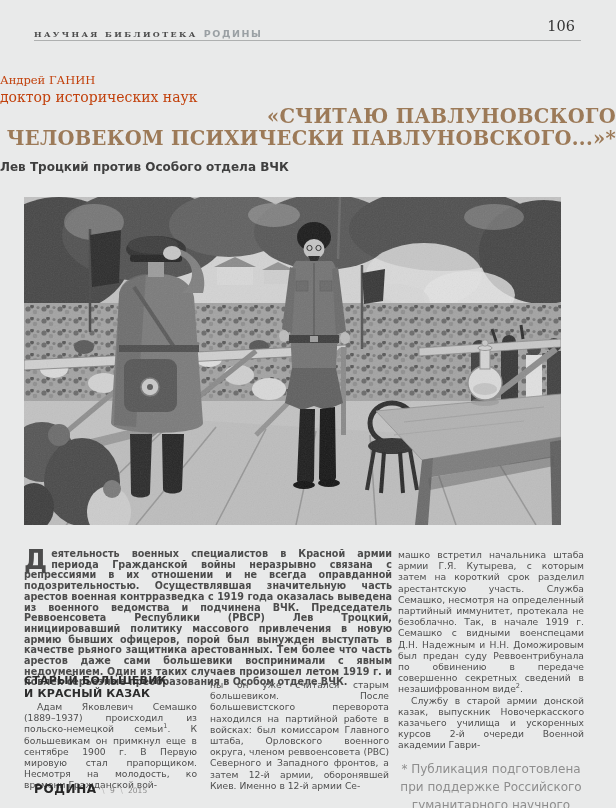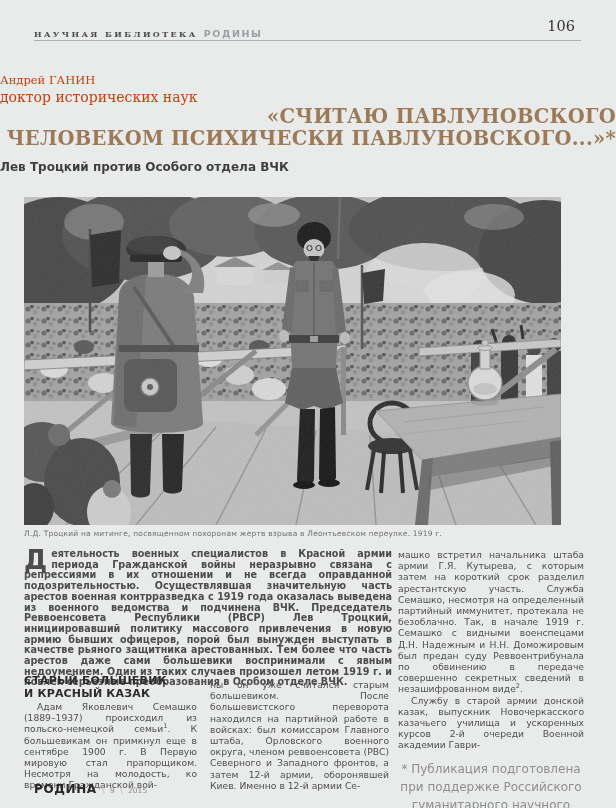--- a/index.html
+++ b/index.html
@@ -252,21 +252,20 @@
         <ellipse cx="461" cy="192" rx="12" ry="6" fill="#c4c4c4"></ellipse>
         <rect x="456" y="152" width="10" height="20" fill="#d4d4d4" stroke="#8f8f8f" stroke-width="1"></rect>
         <ellipse cx="461" cy="151" rx="7" ry="2.5" fill="#cfcfcf" stroke="#8a8a8a" stroke-width=".8"></ellipse>
         <circle cx="461" cy="146" r="3.2" fill="#c8c8c8" stroke="#909090" stroke-width=".8"></circle>
       </g>
 
       <rect width="537" height="328" filter="url(#grainF)" opacity="0.12"></rect>
     </svg>
   </figure>
 
-  <div class="caption">Л.Д. Троцкий на митинге, посвященном похоронам жертв взрыва в Леонтьевском переулке. 1919 г.</div>
 
   <p class="lead"><span class="dropcap">Д</span><span>еятельность военных специалистов в Красной армии периода Гражданской войны неразрывно связана с репрессиями в их отношении и не всегда оправданной подозрительностью. Осуществлявшая значительную часть арестов военная контрразведка с 1919 года оказалась выведена из военного ведомства и подчинена ВЧК. Председатель Реввоенсовета Республики (РВСР) Лев Троцкий, инициировавший политику массового привлечения в новую армию бывших офицеров, порой был вынужден выступать в качестве рьяного защитника арестованных. Тем более что часть арестов даже сами большевики воспринимали с явным недоумением. Один из таких случаев произошел летом 1919 г. и повлек серьезные преобразования в Особом отделе ВЧК.</span></p>
 
   <h2 class="sec-head">
     <span>СТАРЫЙ БОЛЬШЕВИК</span><br>
     <span>И КРАСНЫЙ КАЗАК</span>
   </h2>
 
   <div class="col col1">
     <p><span>Адам Яковлевич Семашко (1889–1937) происходил из польско-немецкой семьи</span><sup>1</sup><span>. К большевикам он примкнул еще в сентябре 1900 г. В Первую мировую стал прапорщиком. Несмотря на молодость, ко времени Гражданской вой-</span></p>

